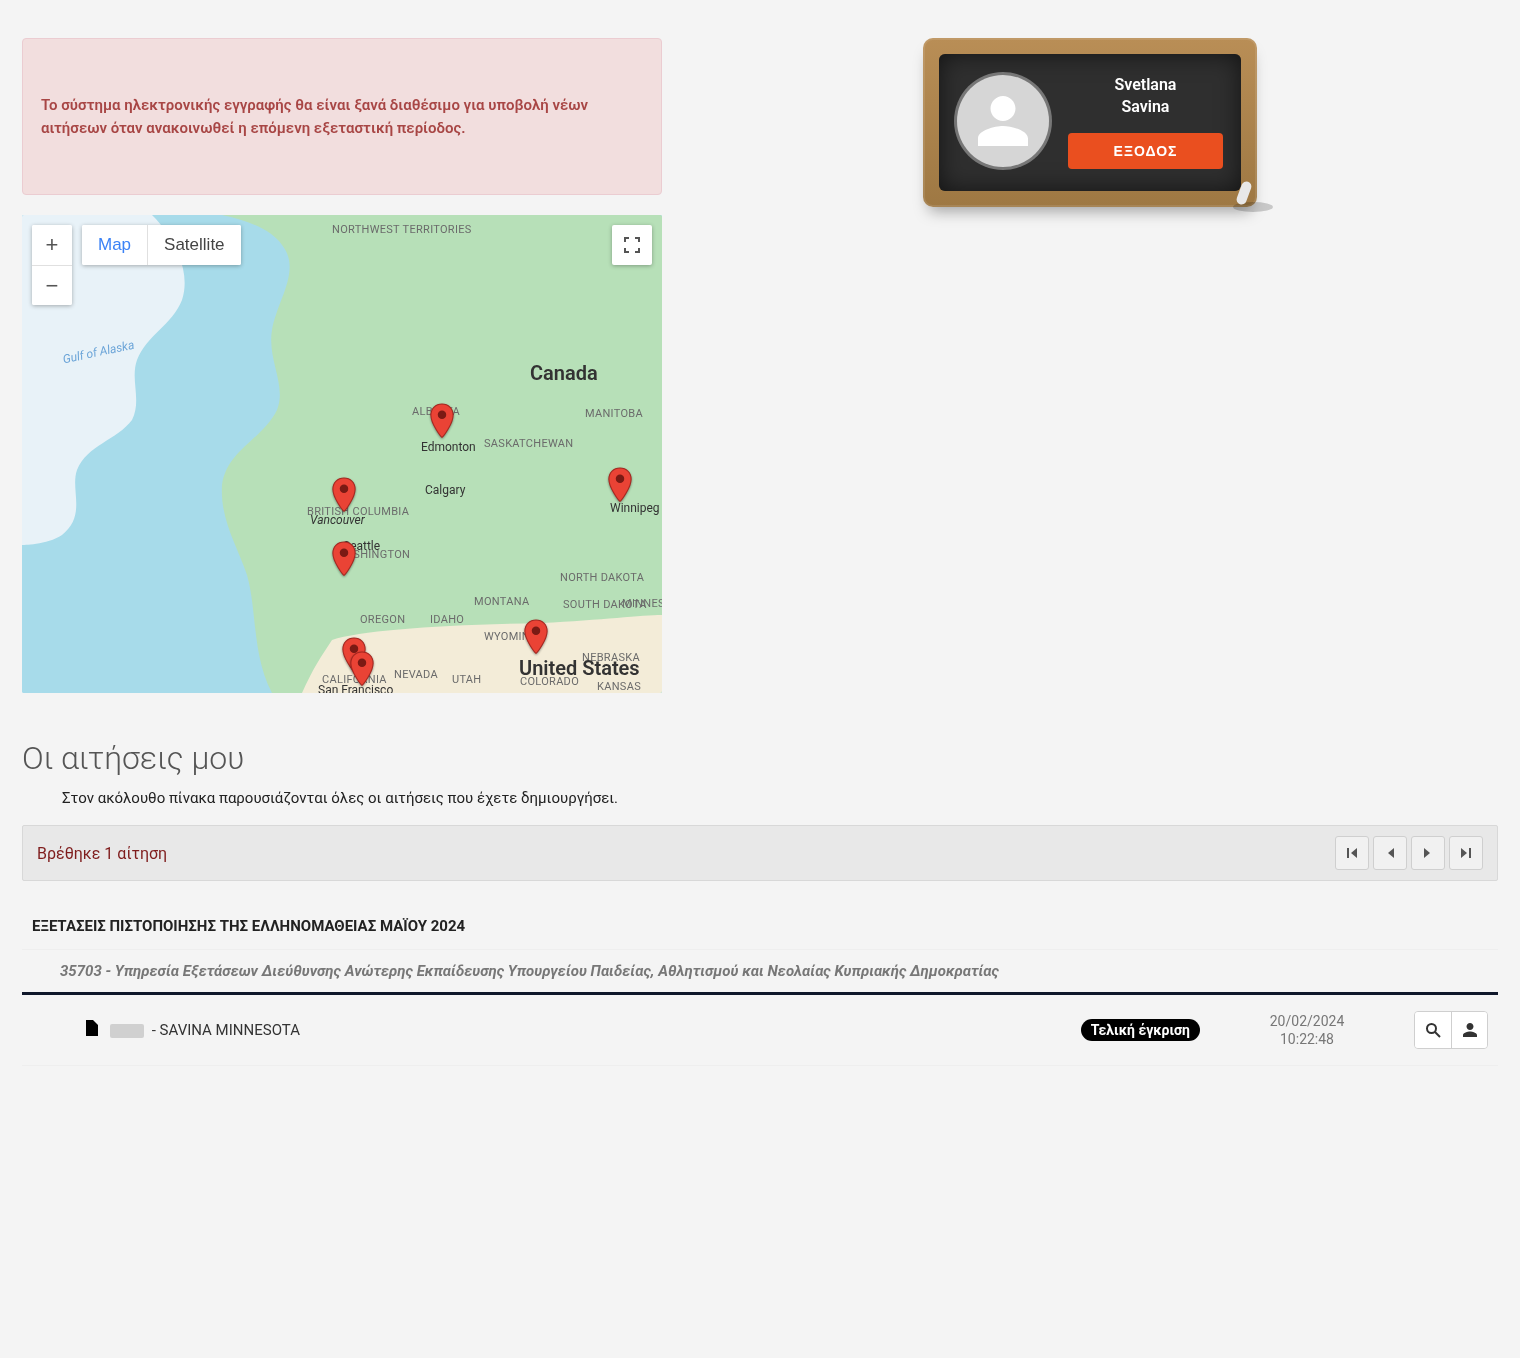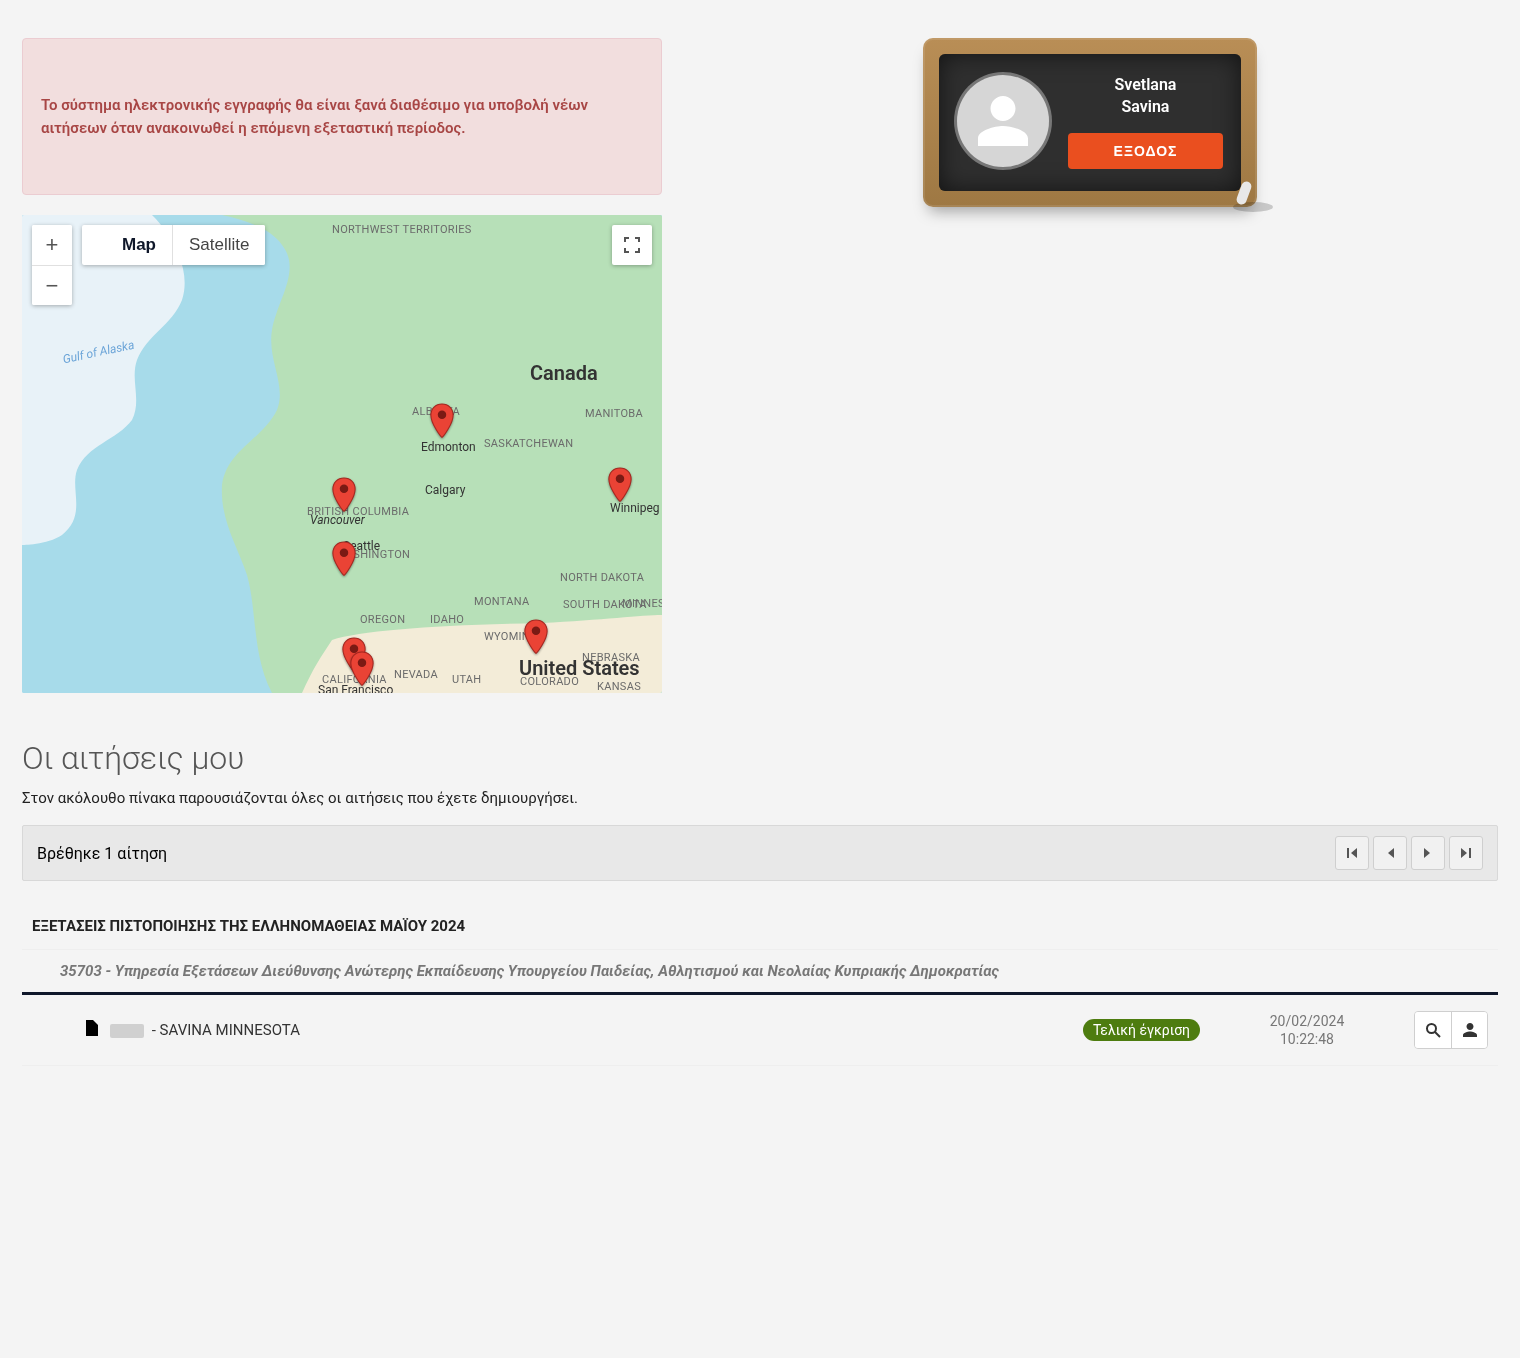--- a/index.html
+++ b/index.html
@@ -55,21 +55,21 @@
   }
   .zoom-btn + .zoom-btn { border-top:1px solid #e0e0e0; }
   .maptype-group {
     background:#fff; border-radius:2px; box-shadow:0 1px 4px rgba(0,0,0,.3);
     display:flex; overflow:hidden;
   }
   .maptype-btn {
     padding: 10px 16px; background:#fff; border:none; font-size:17px; color:#444;
     cursor:pointer;
   }
-  .maptype-btn.active { font-weight:700; color:#0f172a;margin-left:24px; }
+  .maptype-btn.active { font-weight:400; color:#3b82f6; }
   .maptype-btn + .maptype-btn { border-left:1px solid #e0e0e0; }
   .fullscreen-btn {
     position:absolute; top:10px; right:10px;
     width:40px; height:40px; background:#fff; border:none; border-radius:2px;
     box-shadow:0 1px 4px rgba(0,0,0,.3); cursor:pointer;
     display:flex; align-items:center; justify-content:center;
   }
   .map-label {
     position:absolute; font-size:11px; color:#6b6b6b; letter-spacing:.3px;
     white-space:nowrap; pointer-events:none;
@@ -124,26 +124,26 @@
     position:absolute; right:-18px; bottom:-6px; width:44px; height:36px;
   }
 
   
   .section {
     margin-top: 46px;
   }
   h1.section-title {
     font-weight:300; font-size:32px; color:#555; margin-bottom:12px;
   }
-  .section-desc { font-size:15px; color:#222; margin-bottom:18px; }
+  .section-desc { font-size:15px; color:#222; margin-bottom:18px;margin-left:40px; }
   .table-header-bar {
     background:#e8e8e8; border:1px solid #d8d8d8; border-radius:2px;
     padding:10px 14px; display:flex; align-items:center; justify-content:space-between;
   }
-  .found-text { color:#000000; font-size:16px; }
+  .found-text { color:#7f1d1d; font-size:16px; }
   .pager { display:flex; gap:4px; }
   .pager-btn {
     width:34px; height:34px; background:#f1f1f1; border:1px solid #cfcfcf; border-radius:3px;
     display:flex; align-items:center; justify-content:center; cursor:pointer; color:#555;
   }
   .exam-title-row {
     margin-top: 22px; padding:14px 10px; font-weight:700; font-size:15px; color:#222;
     border-bottom:1px solid #eee;
   }
   .center-row {
@@ -154,21 +154,21 @@
     display:flex; align-items:center; padding:16px 10px 16px 62px; font-size:15px;
     border-bottom:1px solid #eee;
   }
   .file-icon { margin-right:12px; color:#000; }
   .redacted {
     display:inline-block; width:34px; height:14px; background:#d0d0d0; border-radius:2px;
     vertical-align:middle; margin-right:4px;
   }
   .req-name { flex:1; }
   .status-badge {
-    background:#4d7c0f; color:#fff; font-weight:400; font-size:14px;
+    background:#000000; color:#fff; font-weight:700; font-size:14px;
     padding:3px 10px; border-radius:11px;
   }
   .req-date {
     width:170px; text-align:center; color:#777; font-size:14px; line-height:1.3;
     margin:0 22px;
   }
   .action-group {
     display:flex; border:1px solid #cfcfcf; border-radius:4px; overflow:hidden;
   }
   .action-btn {

